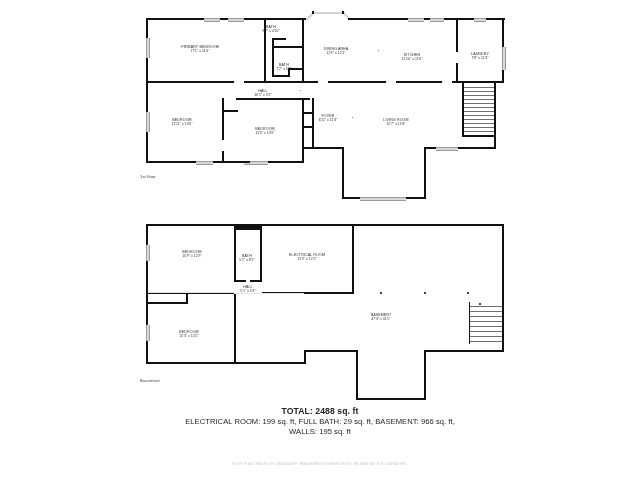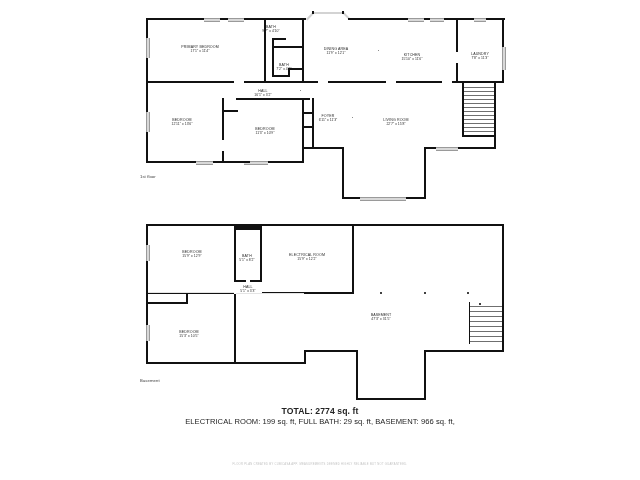--- a/index.html
+++ b/index.html
@@ -373,17 +373,18 @@
   </div>
   <div class="room" style="left:381px; top:317px;">
     <span class="nm">BASEMENT</span>
     <span class="dm">47'3" x 31'5"</span>
   </div>
 
   <div class="floor-caption" style="left:140px; top:378px;">Basement</div>
 </div>
 
 <div class="summary" style="top:406px;">
-  <div class="total">TOTAL: 2774 sq. ft</div>
+  <div class="total">TOTAL: 2488 sq. ft</div>
   <div class="line">ELECTRICAL ROOM: 199 sq. ft, FULL BATH: 29 sq. ft, BASEMENT: 966 sq. ft,</div>
+  <div class="line">WALLS: 195 sq. ft</div>
 </div>
 
 <div class="disclaimer" style="top:463px;">FLOOR PLAN CREATED BY CUBICASA APP. MEASUREMENTS DEEMED HIGHLY RELIABLE BUT NOT GUARANTEED.</div>
 
 </body></html>

